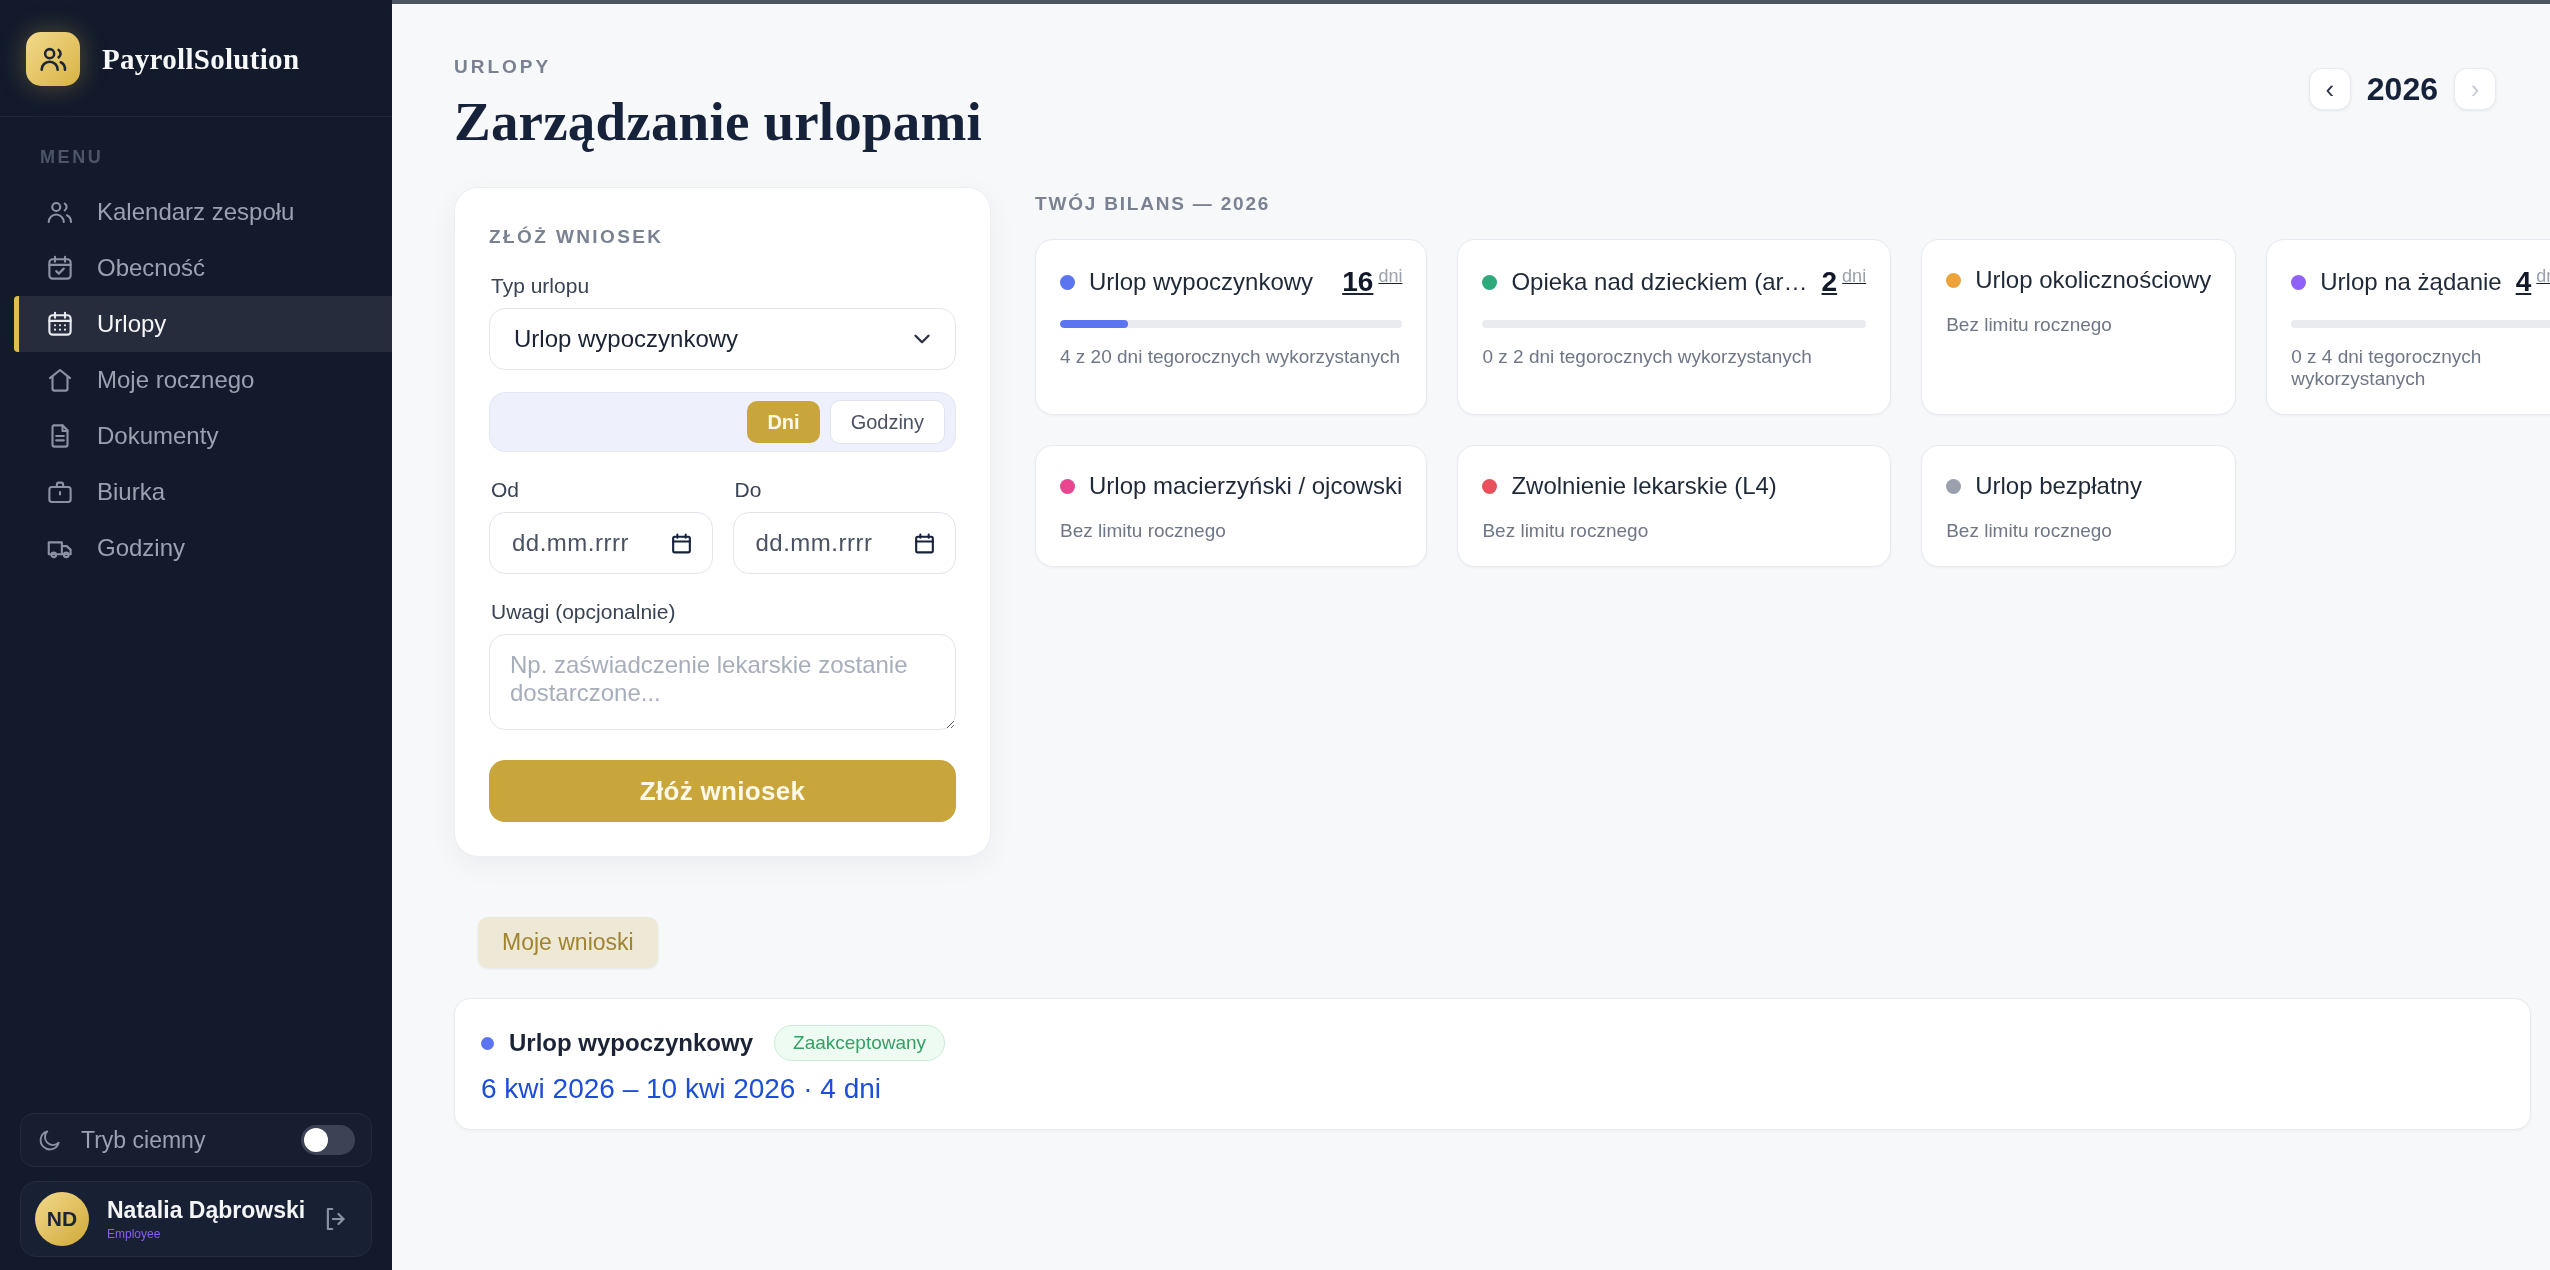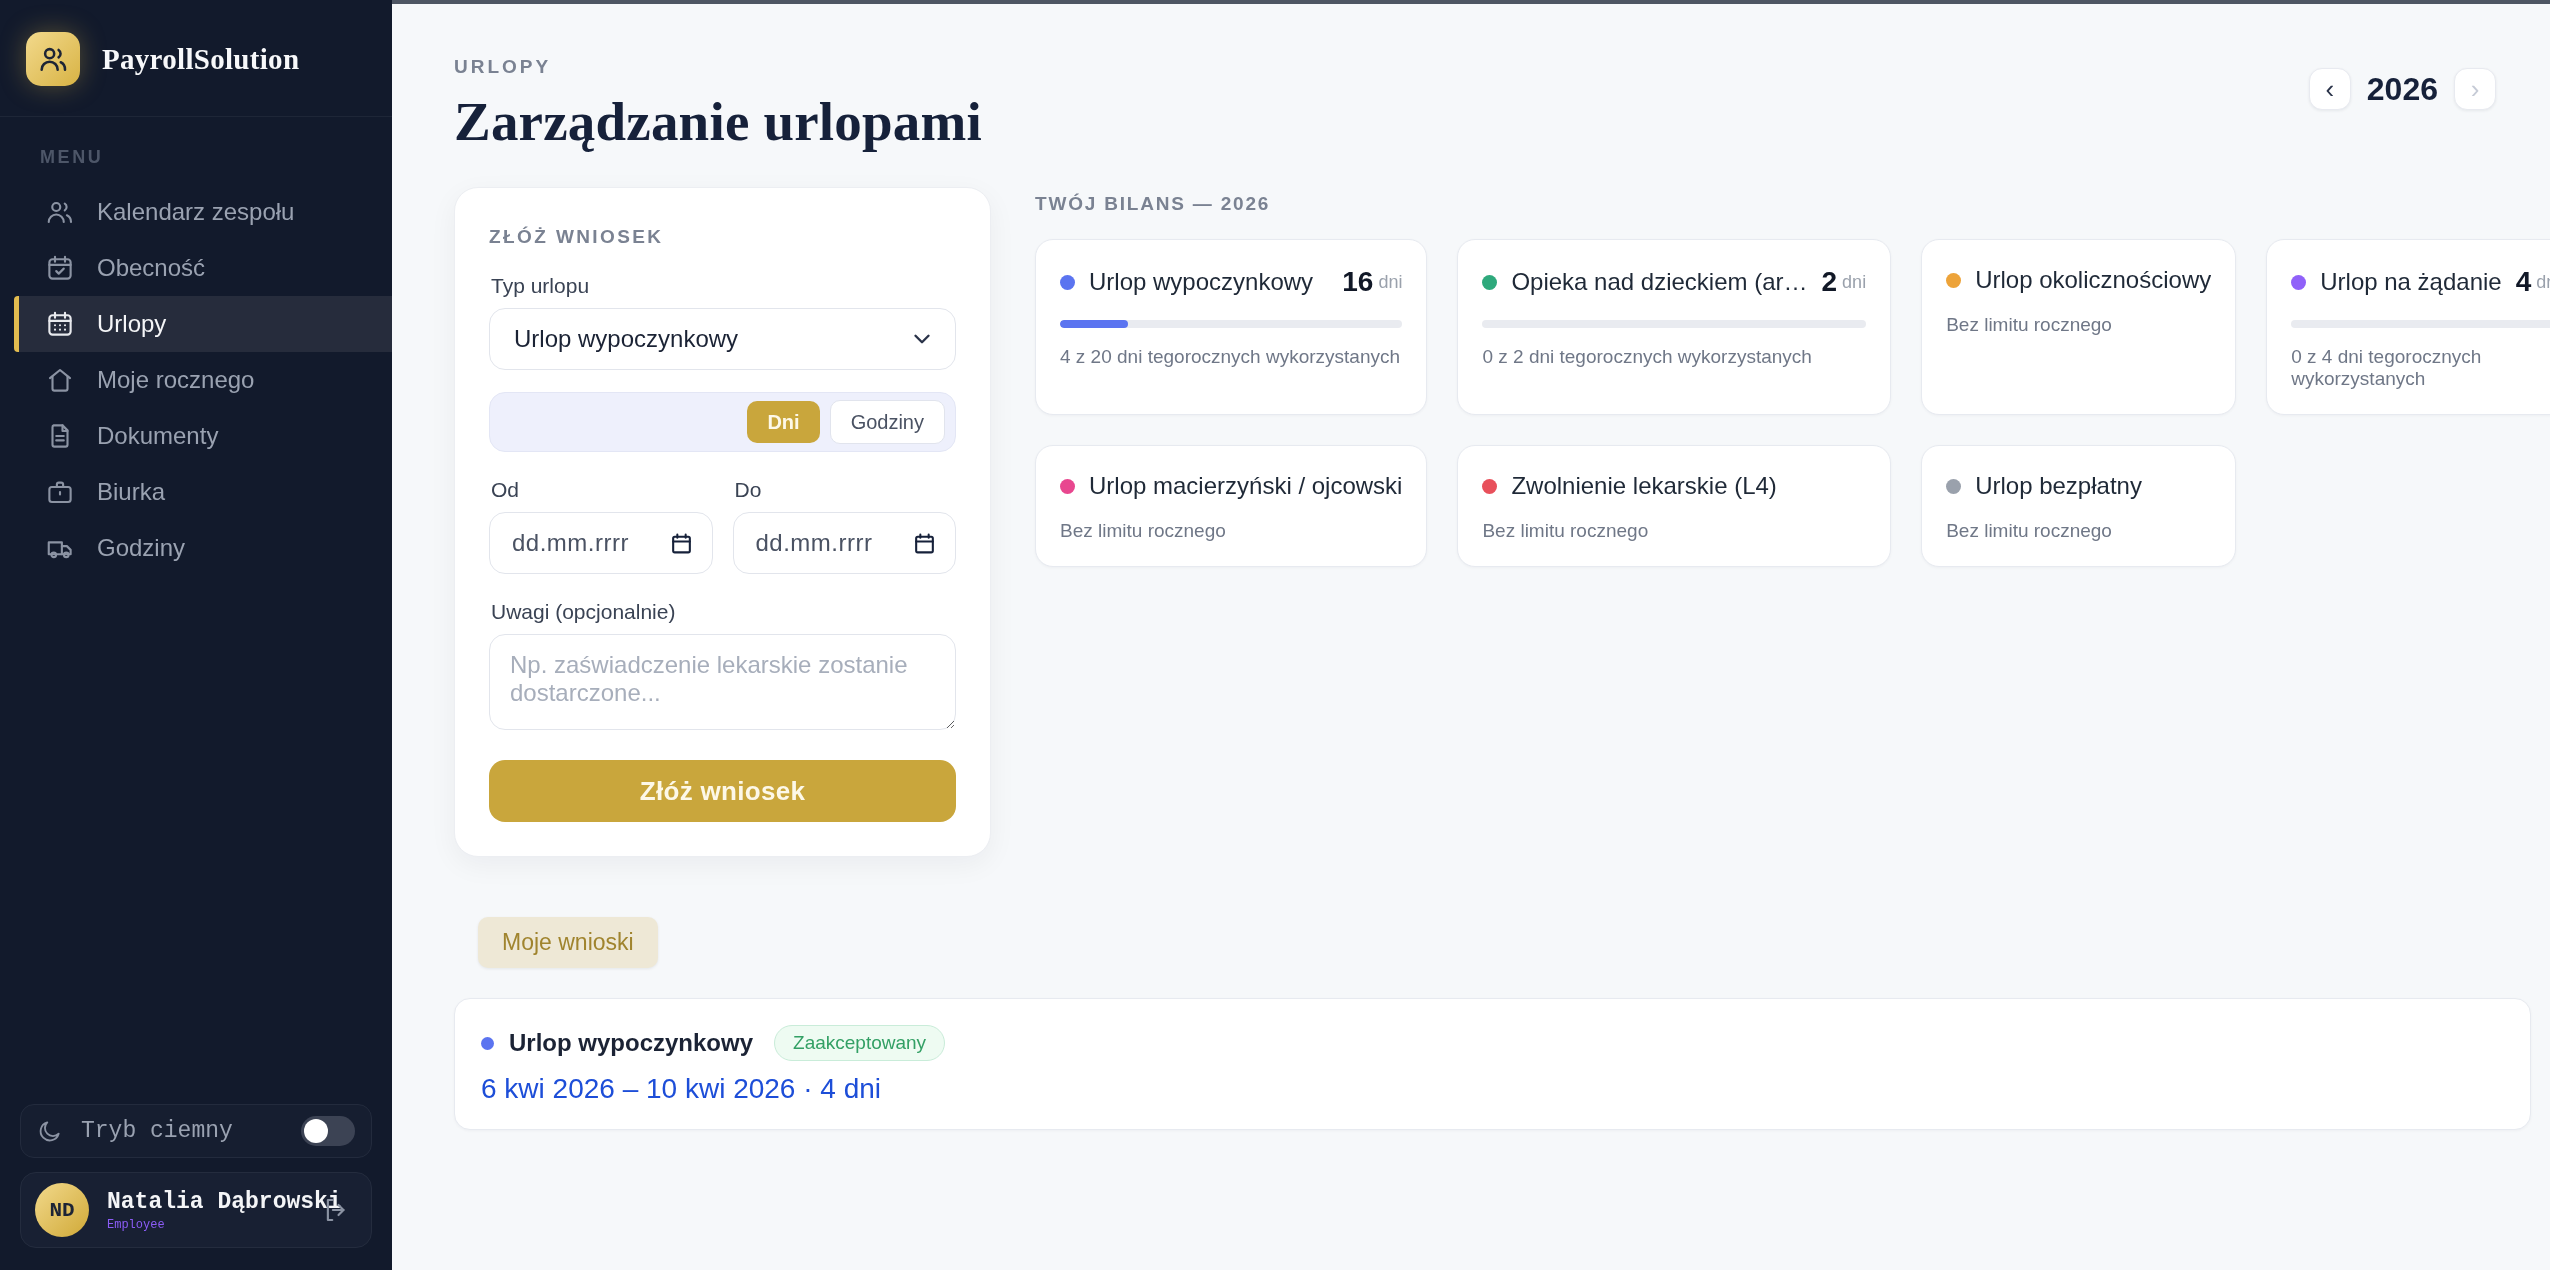--- a/index.html
+++ b/index.html
@@ -38,21 +38,21 @@
     display:flex; align-items:center; gap:22px; height:56px;
     padding-left:40px; font-size:24px; color:#9aa2b1; cursor:pointer;
     border-left:5px solid transparent;
   }
   .nav-item .nav-ic { width:30px; height:30px; color:#8b93a3; }
   .nav-item.active {
     background:#262c3c; color:#f4f5f7; border-left:5px solid #e3bc4f;
     border-radius:4px 0 0 4px; margin-left:14px; padding-left:26px;
   }
   .nav-item.active .nav-ic { color:#e8eaee; }
-  .sidebar-bottom { margin-top:auto; padding:0 20px 22px 20px;font-family:Liberation Mono, monospace; }
+  .sidebar-bottom { margin-top:auto; padding:0 20px 13px 20px; }
   .darkmode-row {
     display:flex; align-items:center; gap:18px; height:54px;
     background:#161e30; border:1px solid #232b3d; border-radius:14px;
     padding:0 16px; margin:0 0 14px 0;
   }
   .darkmode-row .moon { width:26px; height:26px; color:#8b93a3; }
   .darkmode-label { font-size:23px; color:#9aa2b1; }
   .toggle {
     margin-left:auto; width:54px; height:30px; border-radius:16px;
     background:#3c4354; position:relative; cursor:pointer;
@@ -154,21 +154,21 @@
   .bcard {
     background:#ffffff; border:1px solid #e7eaf0; border-radius:18px;
     padding:26px 24px 24px 24px; box-shadow:0 1px 3px rgba(16,24,40,.04);
   }
   .bcard-top { display:flex; align-items:center; gap:14px; min-width:0; }
   .dot { width:15px; height:15px; border-radius:50%; flex-shrink:0; }
   .bcard-title {
     font-size:24px; color:#1f2937; font-weight:500;
     white-space:nowrap; overflow:hidden; min-width:0;
   }
-  .bcard-val { margin-left:auto; display:flex; align-items:center; gap:5px; flex-shrink:0; }
+  .bcard-val { margin-left:auto; display:flex; align-items:flex-start; gap:5px; flex-shrink:0;text-decoration:underline; }
   .bcard-val b { font-size:28px; font-weight:700; color:#111827; }
   .bcard-val i { font-style:normal; font-size:18px; color:#9aa1ac; }
   .track { margin-top:22px; height:8px; border-radius:5px; background:#e9ebf0; overflow:hidden; }
   .fill { height:100%; border-radius:5px; background:#5b74f0; width:0%; }
   .bcard-cap { margin-top:18px; font-size:19px; color:#6f7787; }
   .bcard.simple .bcard-cap { margin-top:20px; }
 
   
   .requests { margin-top:60px; }
   .tab-pill {

